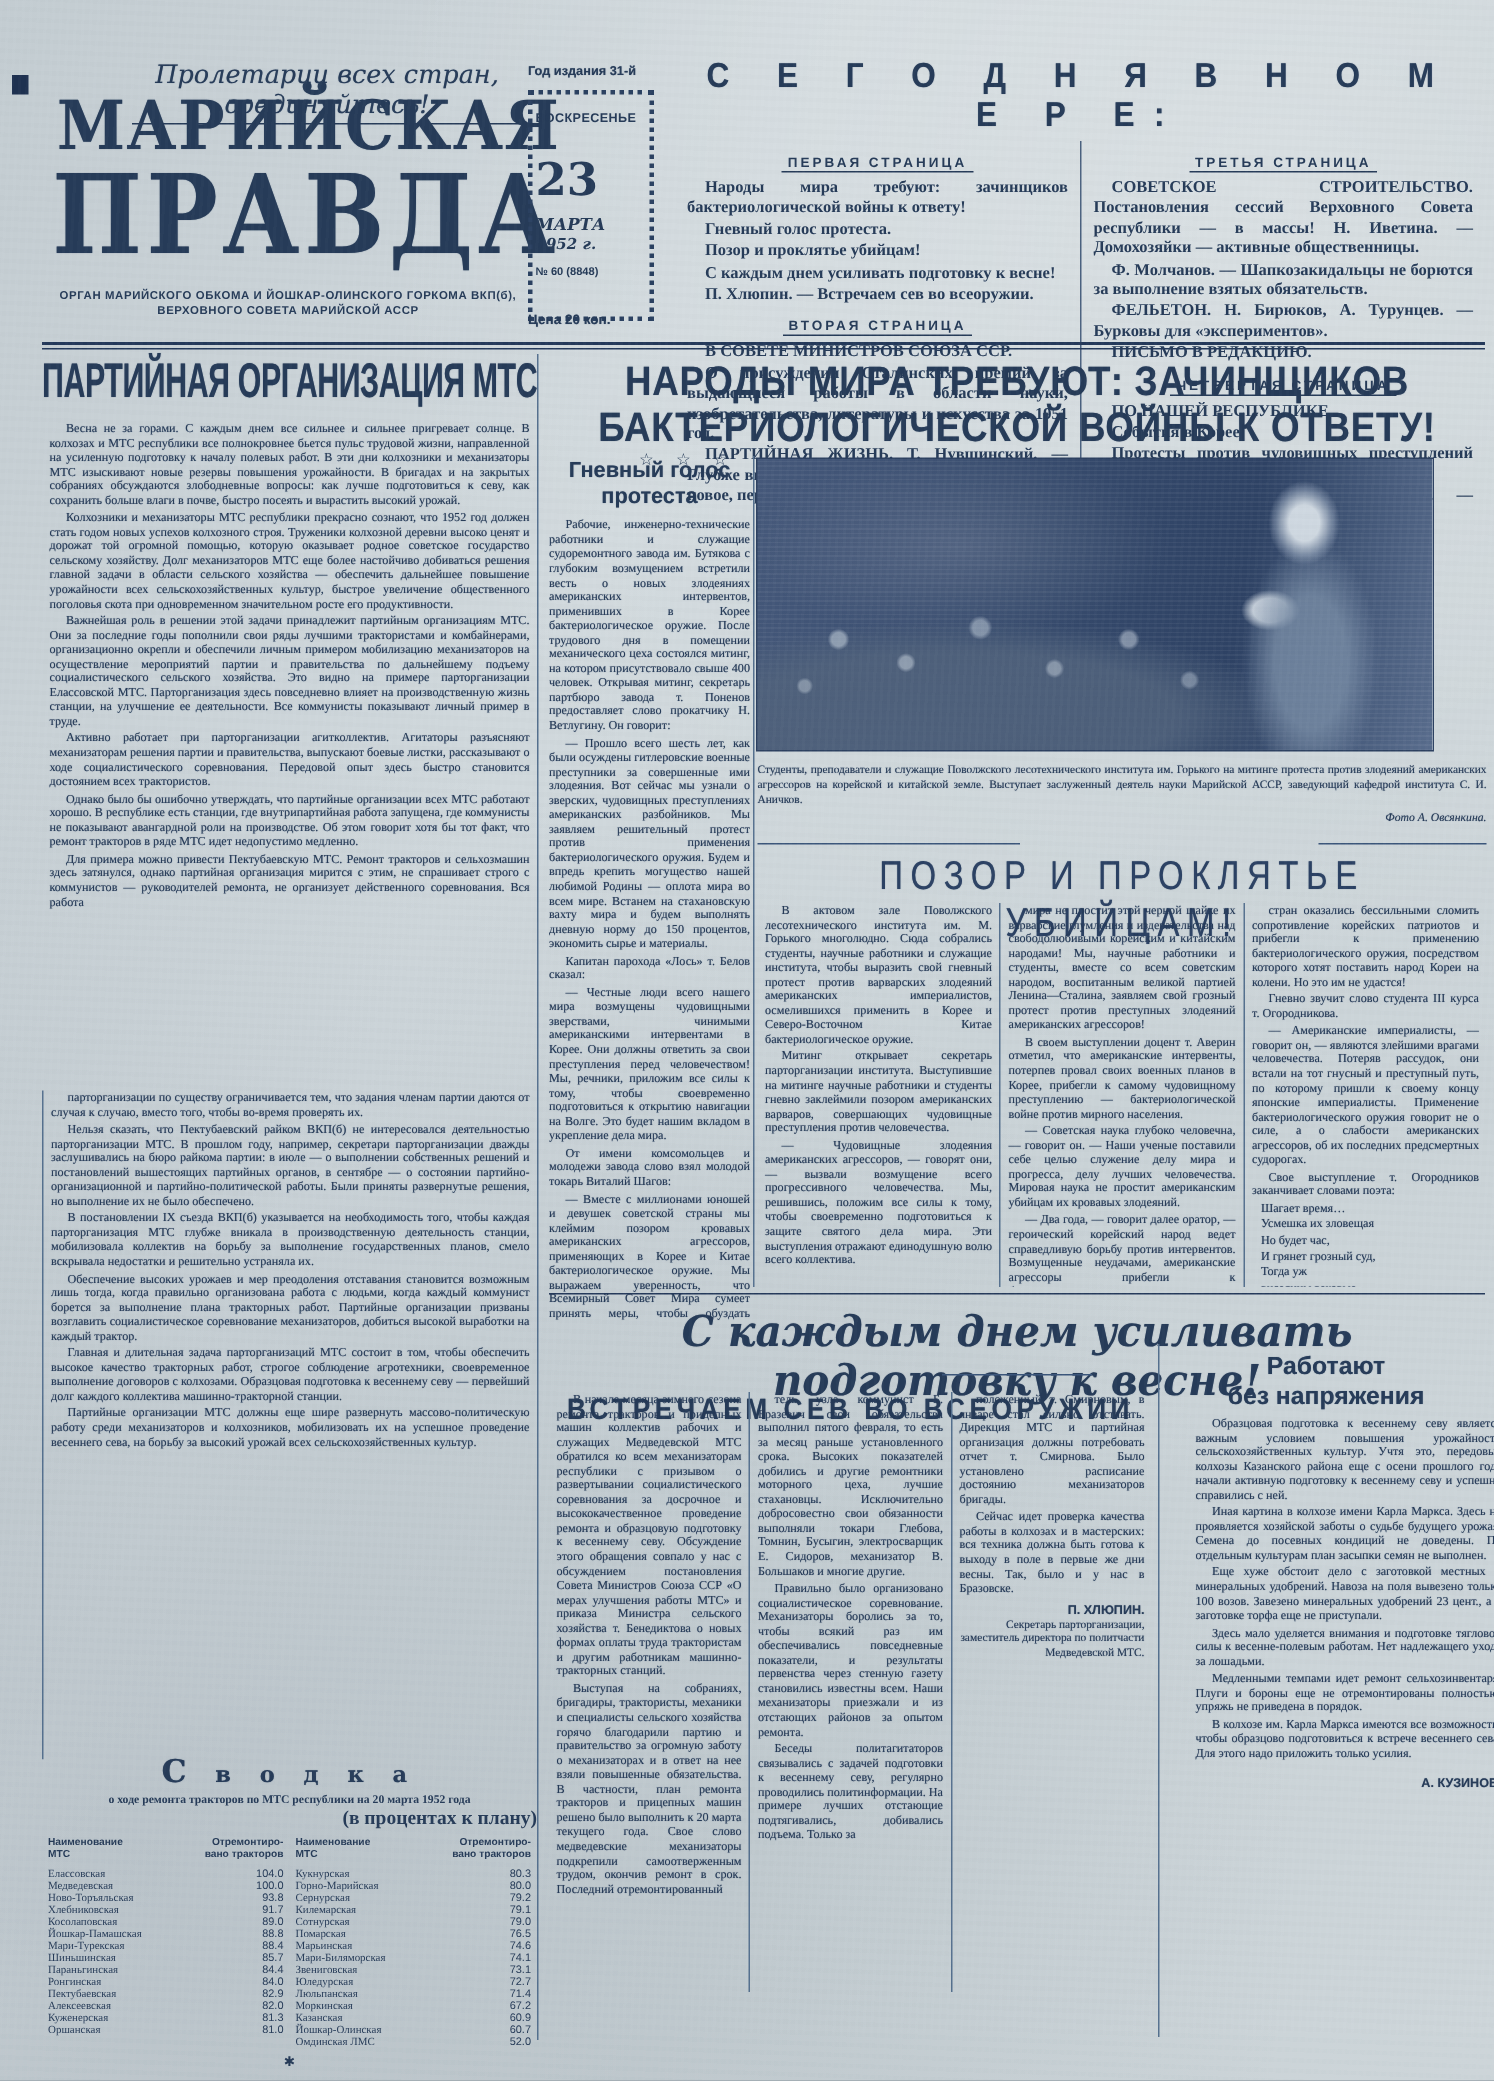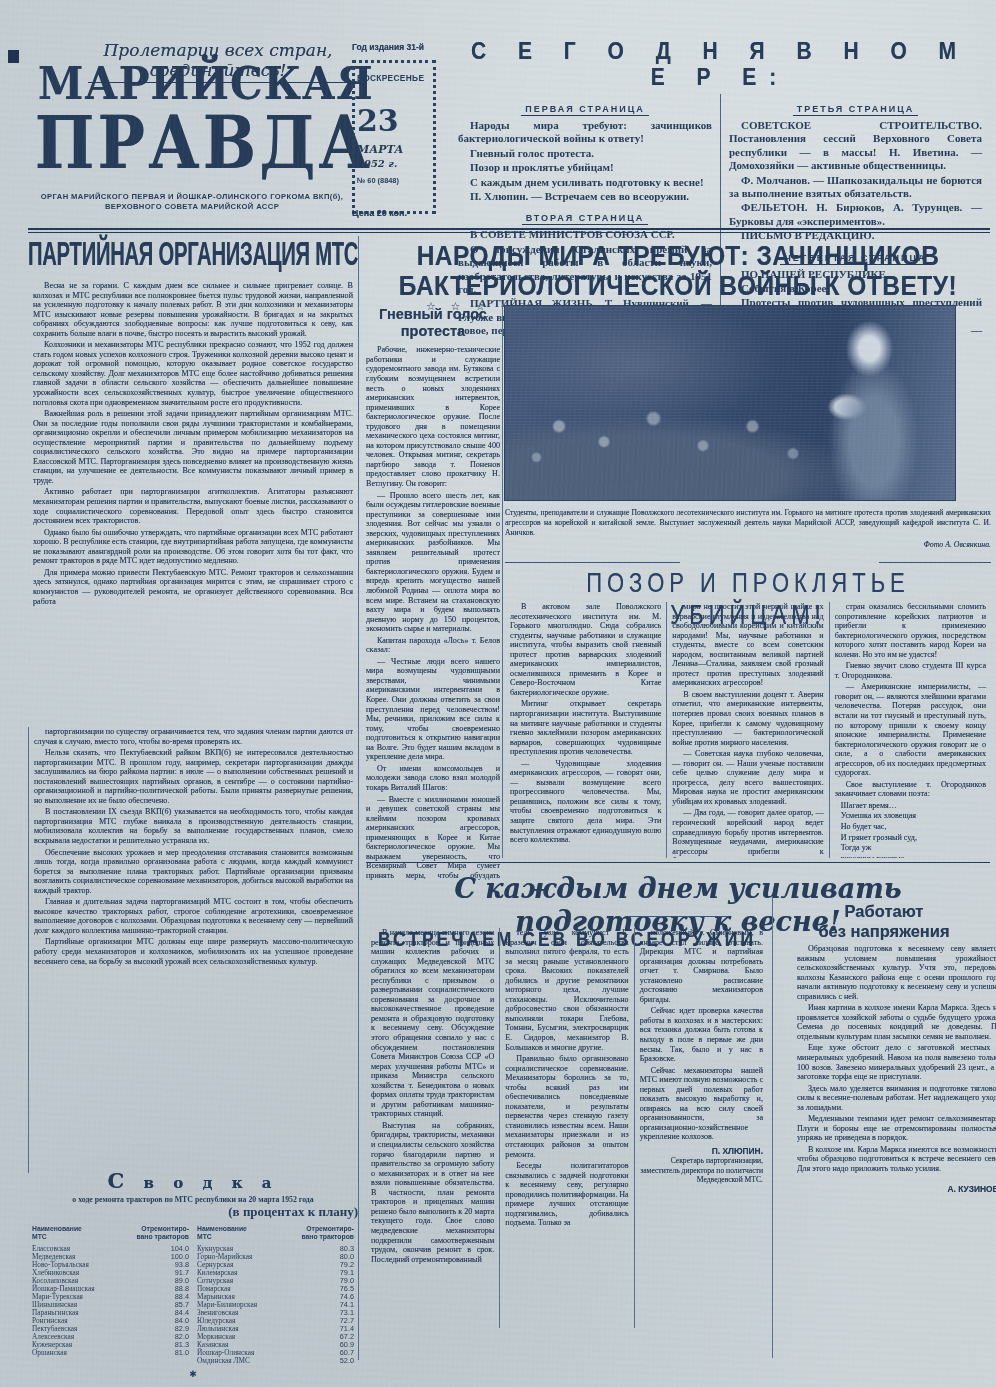--- a/index.html
+++ b/index.html
@@ -152,21 +152,21 @@
 <div class="page">
 
   <div class="abs corner-square"></div>
   <div class="abs slogan smudge">Пролетарии всех стран, соединяйтесь!</div>
 
   <div class="abs mast-block">
     <div class="mast1 smudge">МАРИЙСКАЯ</div>
     <div class="mast2 smudge">ПРАВДА</div>
   </div>
   <div class="abs organ">
-    <div>ОРГАН МАРИЙСКОГО ПЕРВАЯ И ЙОШКАР-ОЛИНСКОГО ГОРКОМА ВКП(б),</div>
+    <div>ОРГАН МАРИЙСКОГО ОБКОМА И ЙОШКАР-ОЛИНСКОГО ГОРКОМА ВКП(б),</div>
     <div>ВЕРХОВНОГО СОВЕТА МАРИЙСКОЙ АССР</div>
   </div>
 
   <div class="abs ed-year smudge">Год издания 31-й</div>
   <div class="abs datebox">
     <div class="db-day">ВОСКРЕСЕНЬЕ</div>
     <div class="db-num">23</div>
     <div class="db-month">МАРТА</div>
     <div class="db-year">1952 г.</div>
     <div class="db-issue">№ 60 (8848)</div>
@@ -415,21 +415,21 @@
     <div class="pozor-title smudge">ПОЗОР И ПРОКЛЯТЬЕ УБИЙЦАМ!</div>
     <div class="pozor-cols bodytext blurred smudge">
       <div>
           <p>В актовом зале Поволжского лесотехнического института им. М. Горького многолюдно. Сюда собрались студенты, научные работники и служащие института, чтобы выразить свой гневный протест против варварских злодеяний американских империалистов, осмелившихся применить в Корее и Северо-Восточном Китае бактериологическое оружие.</p>
           <p>Митинг открывает секретарь парторганизации института. Выступившие на митинге научные работники и студенты гневно заклеймили позором американских варваров, совершающих чудовищные преступления против человечества.</p>
           <p>— Чудовищные злодеяния американских агрессоров, — говорят они, — вызвали возмущение всего прогрессивного человечества. Мы, решившись, положим все силы к тому, чтобы своевременно подготовиться к защите святого дела мира. Эти выступления отражают единодушную волю всего коллектива.</p>
         </div>
       <div>
           <p>мира не простит этой черной шайке их варварские глумления и издевательства над свободолюбивыми корейским и китайским народами! Мы, научные работники и студенты, вместе со всем советским народом, воспитанным великой партией Ленина—Сталина, заявляем свой грозный протест против преступных злодеяний американских агрессоров!</p>
           <p>В своем выступлении доцент т. Аверин отметил, что американские интервенты, потерпев провал своих военных планов в Корее, прибегли к самому чудовищному преступлению — бактериологической войне против мирного населения.</p>
-          <p>— Советская наука глубоко человечна, — говорит он. — Наши ученые поставили себе целью служение делу мира и прогресса, делу всего вышестоящих. Мировая наука не простит американским убийцам их кровавых злодеяний.</p>
+          <p>— Советская наука глубоко человечна, — говорит он. — Наши ученые поставили себе целью служение делу мира и прогресса, делу лучших человечества. Мировая наука не простит американским убийцам их кровавых злодеяний.</p>
           <p>— Два года, — говорит далее оратор, — героический корейский народ ведет справедливую борьбу против интервентов. Возмущенные неудачами, американские агрессоры прибегли к бактериологическому оружию.</p>
         </div>
       <div>
         <div>
             <p>стран оказались бессильными сломить сопротивление корейских патриотов и прибегли к применению бактериологического оружия, посредством которого хотят поставить народ Кореи на колени. Но это им не удастся!</p>
             <p>Гневно звучит слово студента III курса т. Огородникова.</p>
             <p>— Американские империалисты, — говорит он, — являются злейшими врагами человечества. Потеряв рассудок, они встали на тот гнусный и преступный путь, по которому пришли к своему концу японские империалисты. Применение бактериологического оружия говорит не о силе, а о слабости американских агрессоров, об их последних предсмертных судорогах.</p>
             <p>Свое выступление т. Огородников заканчивает словами поэта:</p>
           </div>
         <div class="poem">
@@ -455,21 +455,20 @@
         </div>
       <div>
           <p>тель узла коммунист Б. Бразевич свои обязательства выполнил пятого февраля, то есть за месяц раньше установленного срока. Высоких показателей добились и другие ремонтники моторного цеха, лучшие стахановцы. Исключительно добросовестно свои обязанности выполняли токари Глебова, Томнин, Бусыгин, электросварщик Е. Сидоров, механизатор В. Большаков и многие другие.</p>
           <p>Правильно было организовано социалистическое соревнование. Механизаторы боролись за то, чтобы всякий раз им обеспечивались повседневные показатели, и результаты первенства через стенную газету становились известны всем. Наши механизаторы приезжали и из отстающих районов за опытом ремонта.</p>
           <p>Беседы политагитаторов связывались с задачей подготовки к весеннему севу, регулярно проводились политинформации. На примере лучших отстающие подтягивались, добивались подъема. Только за</p>
         </div>
       <div>
         <div>
             <p>положенный т. Смирновым, в январе стал сильно отставать. Дирекция МТС и партийная организация должны потребовать отчет т. Смирнова. Было установлено расписание достоянию механизаторов бригады.</p>
             <p>Сейчас идет проверка качества работы в колхозах и в мастерских: вся техника должна быть готова к выходу в поле в первые же дни весны. Так, было и у нас в Бразовске.</p>
-            <p>Сейчас механизаторы нашей МТС имеют полную возможность с первых дней полевых работ показать высокую выработку и, опираясь на всю силу своей организованности, за организационно-хозяйственное укрепление колхозов.</p>
           </div>
         <div class="sig">
           <div class="sig-name">П. ХЛЮПИН.</div>
           <div class="sig-role">Секретарь парторганизации,</div>
           <div class="sig-role">заместитель директора по политчасти</div>
           <div class="sig-role">Медведевской МТС.</div>
         </div>
       </div>
     </div>
     <div class="vr" style="left:406px;top:656px;height:462px;"></div>

